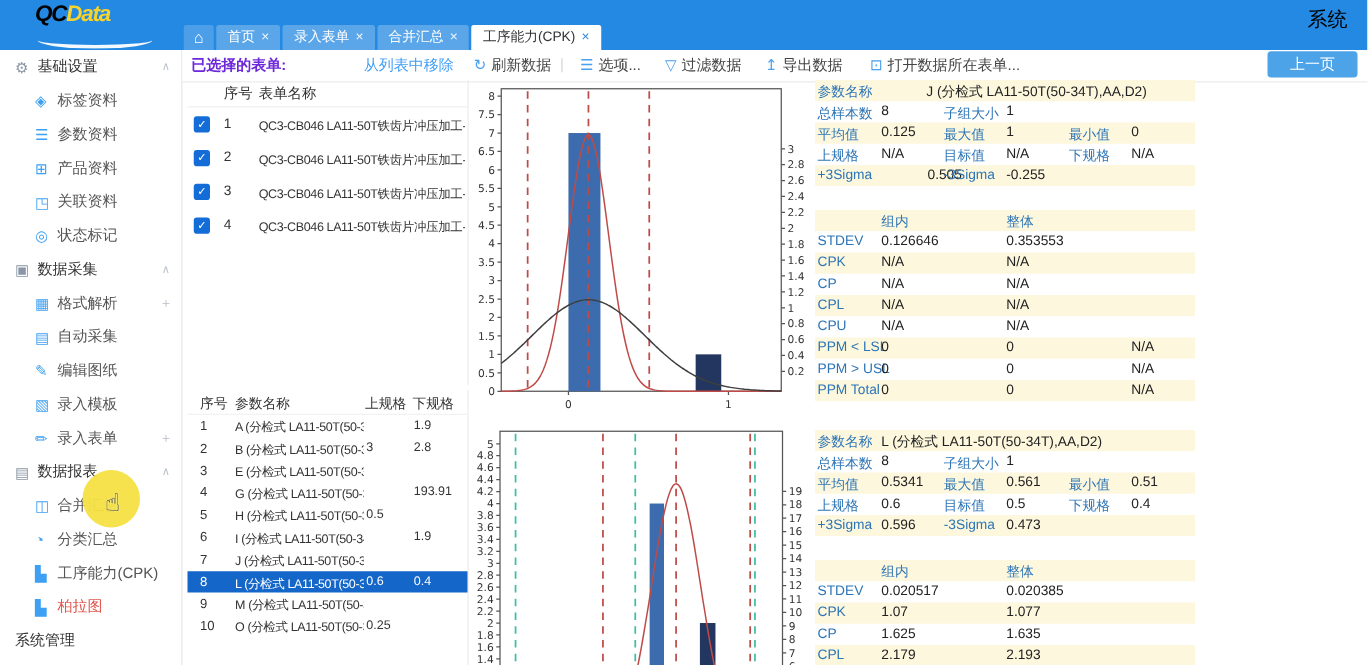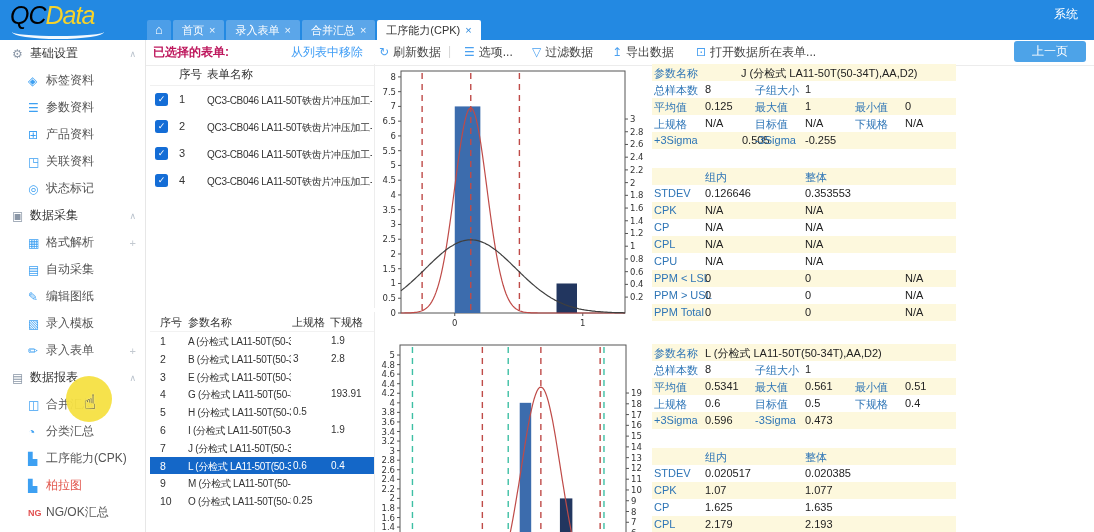--- a/index.html
+++ b/index.html
@@ -2,25 +2,25 @@
 <html><head>
 <meta charset="utf-8">
 <style>
   html,body{margin:0;padding:0;}
   body{width:1094px;height:532px;overflow:hidden;background:#fff;
        font-family:"Liberation Sans","DejaVu Sans",sans-serif;-webkit-font-smoothing:antialiased;}
   .page{position:absolute;inset:0;width:1094px;height:532px;overflow:hidden;}
 
   
   .header{position:absolute;left:0;top:0;width:1094px;height:40px;background:#2389e2;}
-  .logo{position:absolute;left:10px;top:1px;font-weight:normal;font-style:italic;font-size:25px;letter-spacing:-1px;}
+  .logo{position:absolute;left:28px;top:1px;font-weight:bold;font-style:italic;font-size:18px;letter-spacing:-1px;}
   .logo .lg2{color:#f7d32b;}
   .swoosh{position:absolute;left:2px;top:24px;width:92px;height:11px;
           border-bottom:3px solid rgba(255,255,255,.95);border-radius:50%;}
-  .system{position:absolute;right:16px;top:6px;color:#ffffff;font-size:12px;cursor:pointer;}
+  .system{position:absolute;right:16px;top:6px;color:#000000;font-size:16px;cursor:pointer;}
 
   
   .tabbar{position:absolute;left:147px;bottom:0;height:20px;display:flex;align-items:flex-end;gap:2px;}
   .tab-home{width:24px;height:20px;background:#4c9ee8;color:#fff;font-size:13px;text-align:center;
             line-height:20px;border-radius:2px 2px 0 0;cursor:pointer;}
   .tab{height:20px;line-height:20px;padding:0 9px;background:#5ba6e9;color:#fff;font-size:11px;
        border-radius:2px 2px 0 0;white-space:nowrap;cursor:pointer;}
   .tab .x{margin-left:5px;font-size:11px;opacity:.9;}
   .tab.active{background:#fff;color:#333;}
   .tab.active .x{color:#2d89dd;opacity:1;}
@@ -35,21 +35,21 @@
   .item .ic{width:18px;font-size:12px;color:#3da0f2;}
   .item .ic.ng{color:#e25050;font-size:9px;font-weight:bold;letter-spacing:0;}
   .item .lbl.accent{color:#e2574d;}
   .caret{position:absolute;right:9px;color:#b9c2cc;font-size:9px;}
   .plus{position:absolute;right:9px;color:#c3c9d0;font-size:11px;}
 
   
   .toolbar{position:absolute;left:146px;top:40px;width:948px;height:25px;background:#fff;
            border-bottom:1px solid #ececec;font-size:12px;}
   .toolbar .t-abs{position:absolute;top:4px;white-space:nowrap;}
-  .tb-title{left:7px;color:#be185d;font-weight:bold;}
+  .tb-title{left:7px;color:#6d28d9;font-weight:bold;}
   .tb-link{left:145px;color:#3f9df5;cursor:pointer;}
   .tb-btn{color:#444;cursor:pointer;}
   .tb-btn .ic{color:#4aa0f0;margin-right:4px;font-size:12px;}
   .tb-div{left:302px;color:#d5d5d5;}
   .btn-prev{position:absolute;right:8px;top:1px;width:72px;height:21px;background:#4da3e8;color:#fff;
             border:none;border-radius:3px;font-size:12px;cursor:pointer;font-family:inherit;}
 
   
   .forms-panel{position:absolute;left:150px;top:64px;width:224px;height:244px;border-right:1px solid #ededed;}
   .fhead{position:relative;height:21px;font-size:11.5px;color:#333;border-bottom:1px solid #f0f0f0;}
@@ -181,24 +181,20 @@
         <span class="ic">◔</span>
         <span class="lbl">分类汇总</span>
       </div>
       <div class="item">
         <span class="ic">▙</span>
         <span class="lbl">工序能力(CPK)</span>
       </div>
       <div class="item">
         <span class="ic">▙</span>
         <span class="lbl accent">柏拉图</span>
-      </div>
-      <div class="item">
-        <span class="ic ng">NG</span>
-        <span class="lbl">NG/OK汇总</span>
       </div>
       <div class="sec">
         <span class="lbl">系统管理</span>
       </div>
     </div>
 
   <div class="toolbar">
     <span class="t-abs tb-title">已选择的表单:</span>
     <span class="t-abs tb-link">从列表中移除</span>
     <span class="t-abs tb-btn" style="left:233px"><span class="ic">↻</span><span>刷新数据</span></span>

